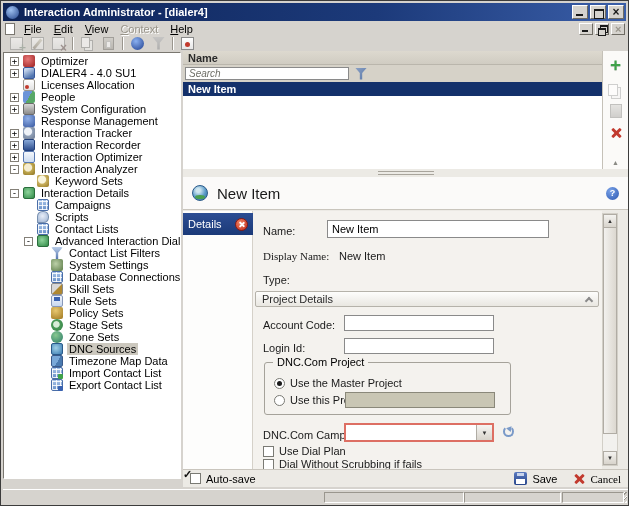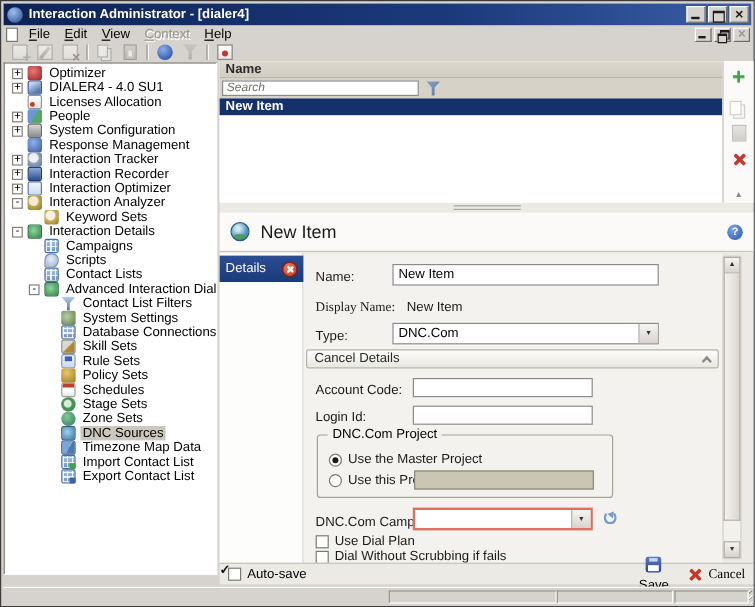--- a/index.html
+++ b/index.html
@@ -169,21 +169,21 @@
   .sbtn.down::after{content:"▼";font-size:6px;color:#333;}
   .sthumb{position:absolute;left:0;top:14px;width:14px;height:206px;background:linear-gradient(90deg,#f2f1ee,#dcd8d0);
     border:1px solid #b0aca4;border-top:none;}
 
   
   .footerbar{position:absolute;left:182px;top:468px;width:445px;height:18px;background:#eceae5;border-top:1px solid #c9c5bd;
     display:flex;align-items:center;padding:0 7px;}
   .footerbar .checkbox{position:static;flex:none;}
   .fb-label{margin-left:5px;}
   .save-group,.cancel-group{display:flex;align-items:center;gap:5px;}
-  .save-group{margin-left:auto;flex-direction:column;}
+  .save-group{margin-left:auto;}
   .cancel-group{margin-left:16px;font-family:Liberation Serif, serif;}
   .disk{width:13px;height:13px;background:linear-gradient(#5a7ac0,#27458a);border-radius:2px;position:relative;}
   .disk::before{content:"";position:absolute;left:2px;bottom:1px;width:9px;height:5px;background:#fff;}
   .disk::after{content:"";position:absolute;left:3px;top:1px;width:7px;height:3px;background:#c8d4ec;}
 
   
   .statusbar{position:absolute;left:2px;top:488px;width:625px;height:15px;background:#d6d3ce;border-top:1px solid #fff;}
   .spanel{position:absolute;top:2px;height:11px;border:1px solid;border-color:#9a968e #fff #fff #9a968e;background:#d6d3ce;}
   .grip{position:absolute;right:1px;bottom:1px;width:11px;height:11px;
     background:repeating-linear-gradient(135deg,transparent 0 2px,#fff 2px 3px,#9a968e 3px 4px);}
@@ -374,26 +374,20 @@
         <span class="tspace" style="width: 34px;"></span>
         <span class="expslot"></span>
         <span class="ti ti-rule-sets"></span>
         <span class="tlabel">Rule Sets</span>
       </div>
       <div class="trow">
         <span class="tspace" style="width: 34px;"></span>
         <span class="expslot"></span>
         <span class="ti ti-policy-sets"></span>
         <span class="tlabel">Policy Sets</span>
-      </div>
-      <div class="trow">
-        <span class="tspace" style="width: 34px;"></span>
-        <span class="expslot"></span>
-        <span class="ti ti-schedules"></span>
-        <span class="tlabel">Schedules</span>
       </div>
       <div class="trow">
         <span class="tspace" style="width: 34px;"></span>
         <span class="expslot"></span>
         <span class="ti ti-stage-sets"></span>
         <span class="tlabel">Stage Sets</span>
       </div>
       <div class="trow">
         <span class="tspace" style="width: 34px;"></span>
         <span class="expslot"></span>
@@ -467,27 +461,23 @@
       </div>
 
       <div class="form">
         <span class="f-label" style="left:10px;top:14px;">Name:</span>
         <input class="f-input" style="left: 74px; top: 9px; width: 222px; height: 18px;" value="New Item">
 
         <span class="f-label" style="left:10px;top:39px;font-family:Liberation Serif, serif;">Display Name:</span>
         <span class="f-label" style="left:86px;top:39px;">New Item</span>
 
         <span class="f-label" style="left:10px;top:63px;">Type:</span>
-        <div class="combo" style="left:74px;top:58px;width:222px;height:18px;">
-          <span class="cval">DNC.Com</span>
-          <span class="cbtn"></span>
-        </div>
 
         <div class="section-bar">
-          <span>Cancel Details</span>
+          <span>Project Details</span>
           <span class="chev"></span>
         </div>
 
         <span class="f-label" style="left:10px;top:108px;">Account Code:</span>
         <input class="f-input" style="left: 91px; top: 104px; width: 150px; height: 16px;" value="">
 
         <span class="f-label" style="left:10px;top:131px;">Login Id:</span>
         <input class="f-input" style="left: 91px; top: 127px; width: 150px; height: 16px;" value="">
 
         <div class="groupbox">

